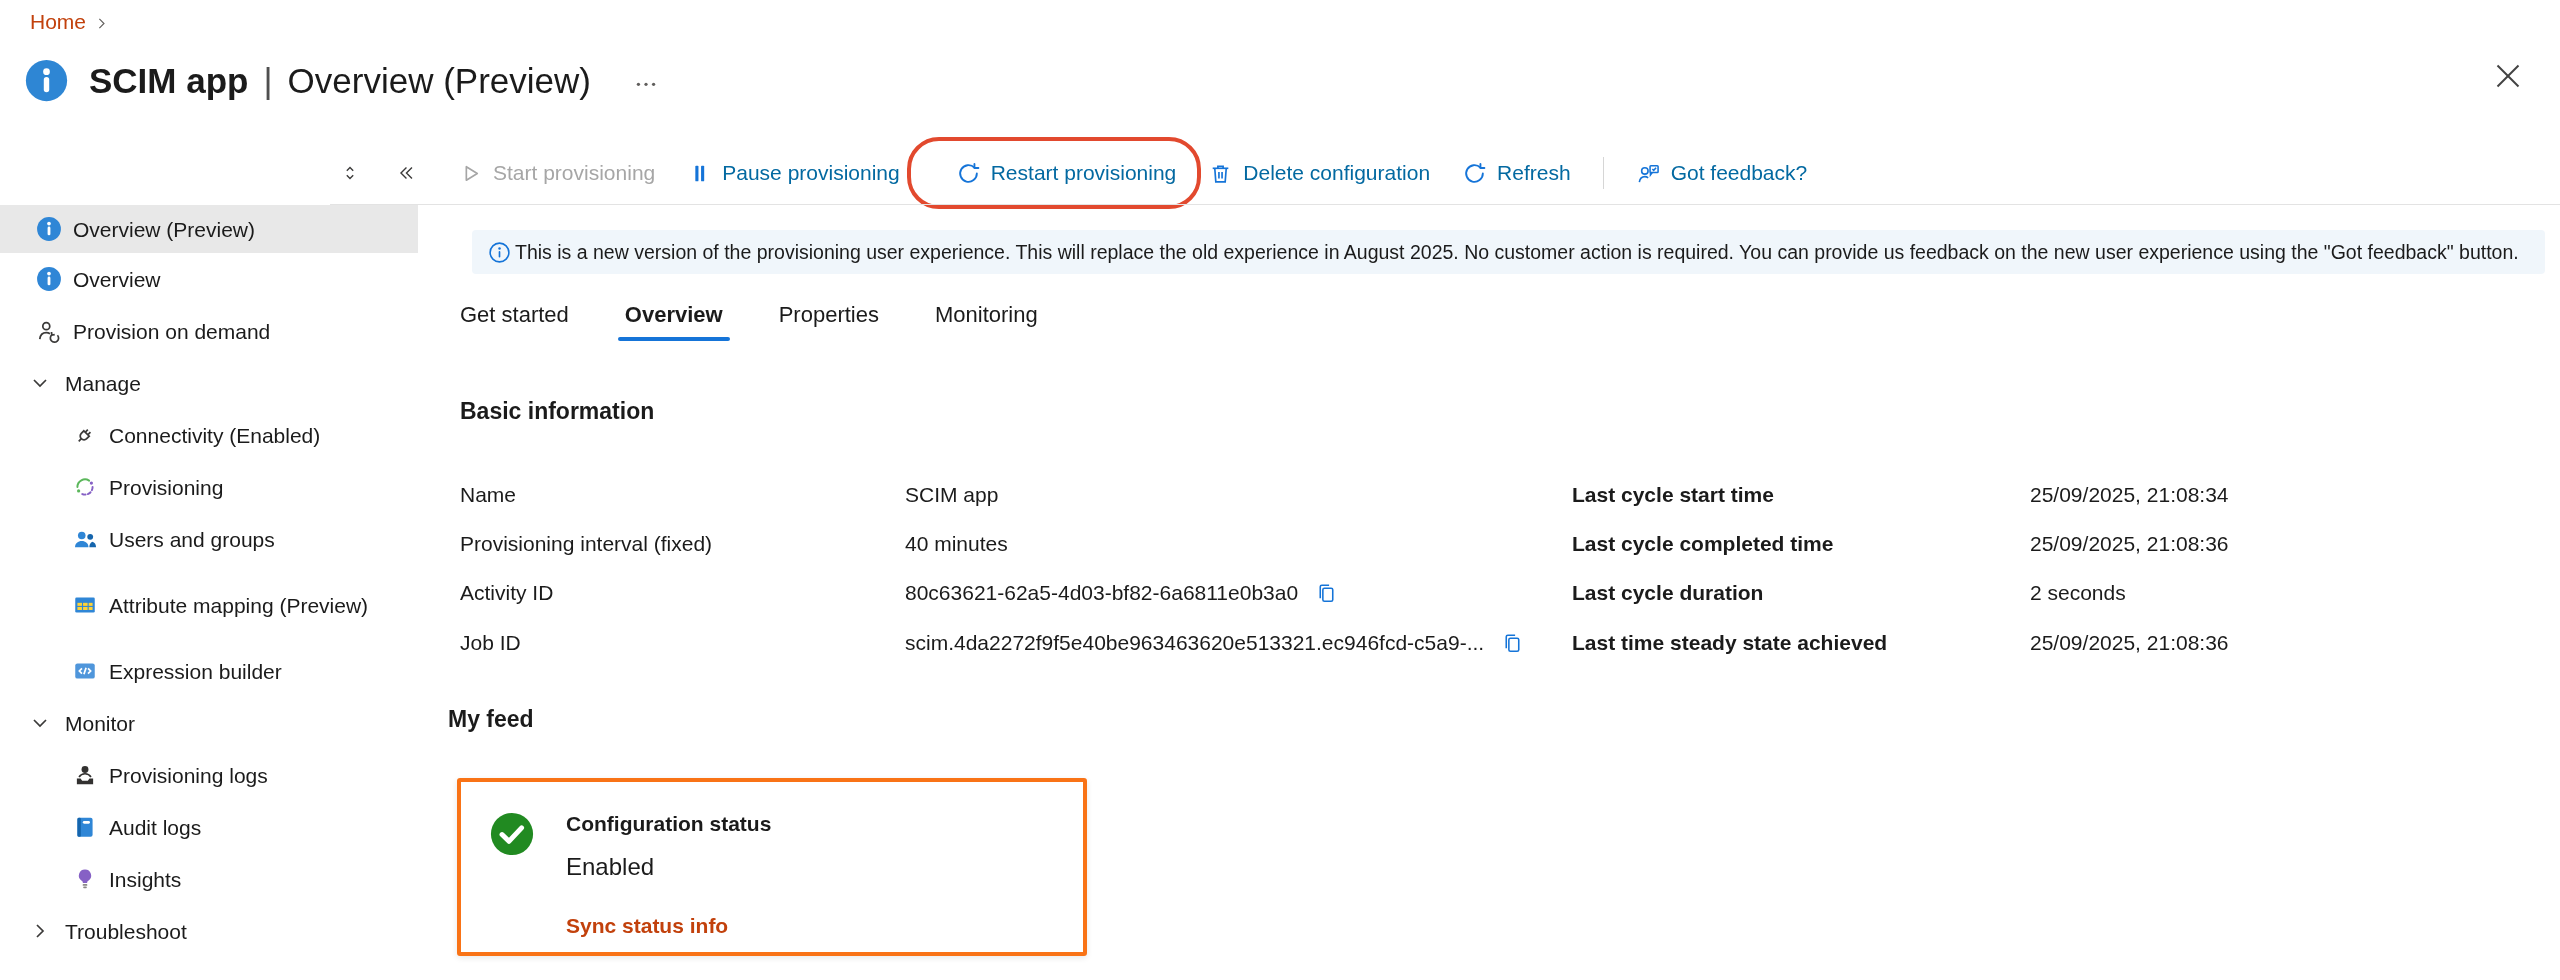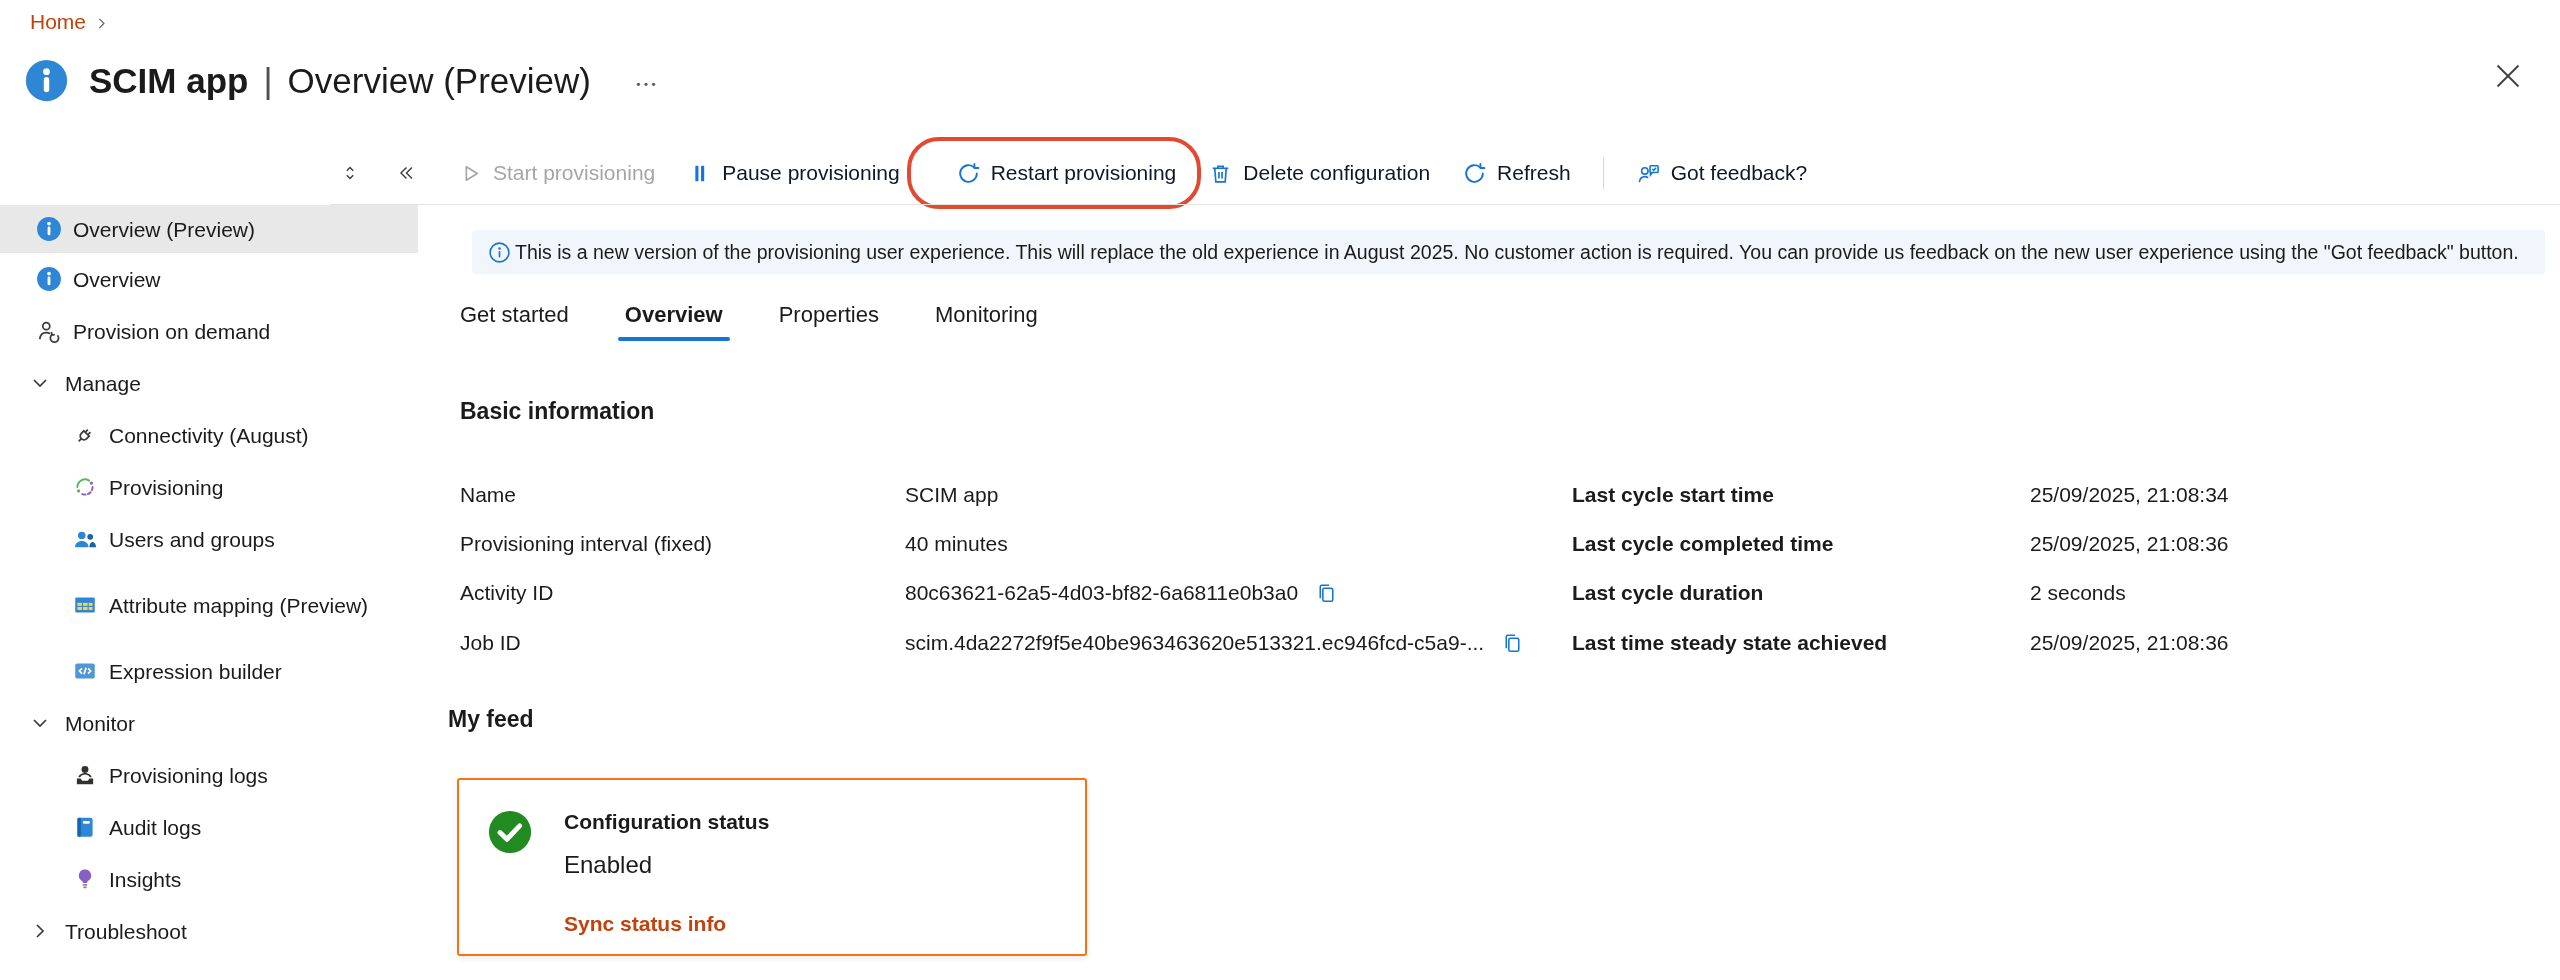--- a/index.html
+++ b/index.html
@@ -17,21 +17,21 @@
   .titlebar h1{margin:0 0 0 20px;font-size:35px;font-weight:400;display:flex;align-items:center;gap:15px;white-space:nowrap;}
   .t-bold{font-weight:700;}
   .t-sep{color:#4f4f4f;font-weight:300;}
   .more{margin-left:38px;width:34px;height:34px;display:flex;align-items:center;justify-content:center;cursor:pointer;border:none;background:none;padding:0;}
   .closebtn{position:absolute;top:58px;left:2490px;width:36px;height:36px;border:none;background:none;cursor:pointer;padding:0;}
 
   
   .commandbar{position:absolute;top:142px;left:330px;height:62px;display:flex;align-items:center;}
   .iconbtn{width:40px;height:40px;display:flex;align-items:center;justify-content:center;border:none;background:none;cursor:pointer;margin-right:16px;padding:0;}
   .iconbtn svg{width:22px;height:22px;}
-  .cmd{display:flex;align-items:center;gap:10px;font-size:21px;padding:0 16px;height:44px;cursor:pointer;white-space:nowrap;background:none;border:none;color:#0f172a;font-family:inherit;}
+  .cmd{display:flex;align-items:center;gap:10px;font-size:21px;padding:0 16px;height:44px;cursor:pointer;white-space:nowrap;background:none;border:none;color:#0369a1;font-family:inherit;}
   .cmd:first-of-type{margin-left:24px;}
   .cmd svg{width:25px;height:25px;flex:none;}
   .cmd.disabled{color:#a6a6a6;cursor:default;}
   .cmd-wrap{position:relative;display:flex;}
   .annotation{position:absolute;top:-14px;bottom:-14px;left:-9px;right:-9px;border:4px solid #e2492e;border-radius:32px;pointer-events:none;}
   .vdiv{width:1px;height:32px;background:#d6d6d6;margin:0 16px;}
   .hline{position:absolute;top:204px;left:330px;right:0;height:1px;background:#e3e3e3;}
 
   
   .sidebar{position:absolute;top:205px;left:0;width:418px;font-size:21px;}
@@ -62,21 +62,21 @@
 
   
   .irow{position:absolute;font-size:21px;display:flex;align-items:center;height:30px;}
   .irow.l{left:460px;}
   .irow.r{left:1572px;}
   .ilabel{width:445px;flex:none;}
   .rlabel{width:458px;flex:none;font-weight:700;}
   .copy{width:25px;height:25px;margin-left:16px;cursor:pointer;flex:none;}
 
   
-  .card{position:absolute;top:778px;left:457px;width:630px;height:178px;background:#fff;border:2px solid #f97316;
+  .card{position:absolute;top:778px;left:457px;width:630px;height:178px;background:#fff;border:4px solid #f97316;
         box-shadow:0 2px 6px rgba(0,0,0,.09);border-radius:3px;box-sizing:border-box;cursor:pointer;}
   .check{position:absolute;top:29px;left:28px;width:46px;height:46px;}
   .card-title{position:absolute;top:30px;left:105px;font-size:21px;font-weight:700;}
   .card-status{position:absolute;top:71px;left:105px;font-size:24px;}
   .card-link{position:absolute;top:132px;left:105px;font-size:21px;color:#c2410c;text-decoration:none;cursor:pointer;font-weight:bold;}
 </style>
 </head>
 <body>
 
 <div class="page">
@@ -245,21 +245,21 @@
 
     <div class="nav-row child">
       <svg class="nav-icon" viewBox="0 0 24 24">
           <g transform="rotate(45 12 12)" stroke="#3b3a39" fill="none" stroke-width="1.6">
             <path d="M8.5 10h7v3.3a3.5 3.5 0 0 1-3.5 3.5 3.5 3.5 0 0 1-3.5-3.5z"></path>
             <line x1="10.3" y1="9.8" x2="10.3" y2="6.6"></line>
             <line x1="13.7" y1="9.8" x2="13.7" y2="6.6"></line>
             <line x1="12" y1="16.8" x2="12" y2="20.2"></line>
           </g>
         </svg>
-      <span class="nav-label">Connectivity (August)</span>
+      <span class="nav-label">Connectivity (Enabled)</span>
     </div>
 
     <div class="nav-row child">
       <svg class="nav-icon" viewBox="0 0 24 24">
           <path d="M19 12a7 7 0 0 1-10.8 5.9" fill="none" stroke="#8661c5" stroke-width="1.8" stroke-linecap="round" stroke-dasharray="3 2.2"></path>
           <path d="M5 12a7 7 0 0 1 10.8-5.9" fill="none" stroke="#5bb75b" stroke-width="1.8" stroke-linecap="round"></path>
           <circle cx="6.1" cy="15.6" r="1.5" fill="#5bb75b"></circle>
           <circle cx="17.9" cy="8.4" r="1.5" fill="#8661c5"></circle>
         </svg>
       <span class="nav-label">Provisioning</span>

